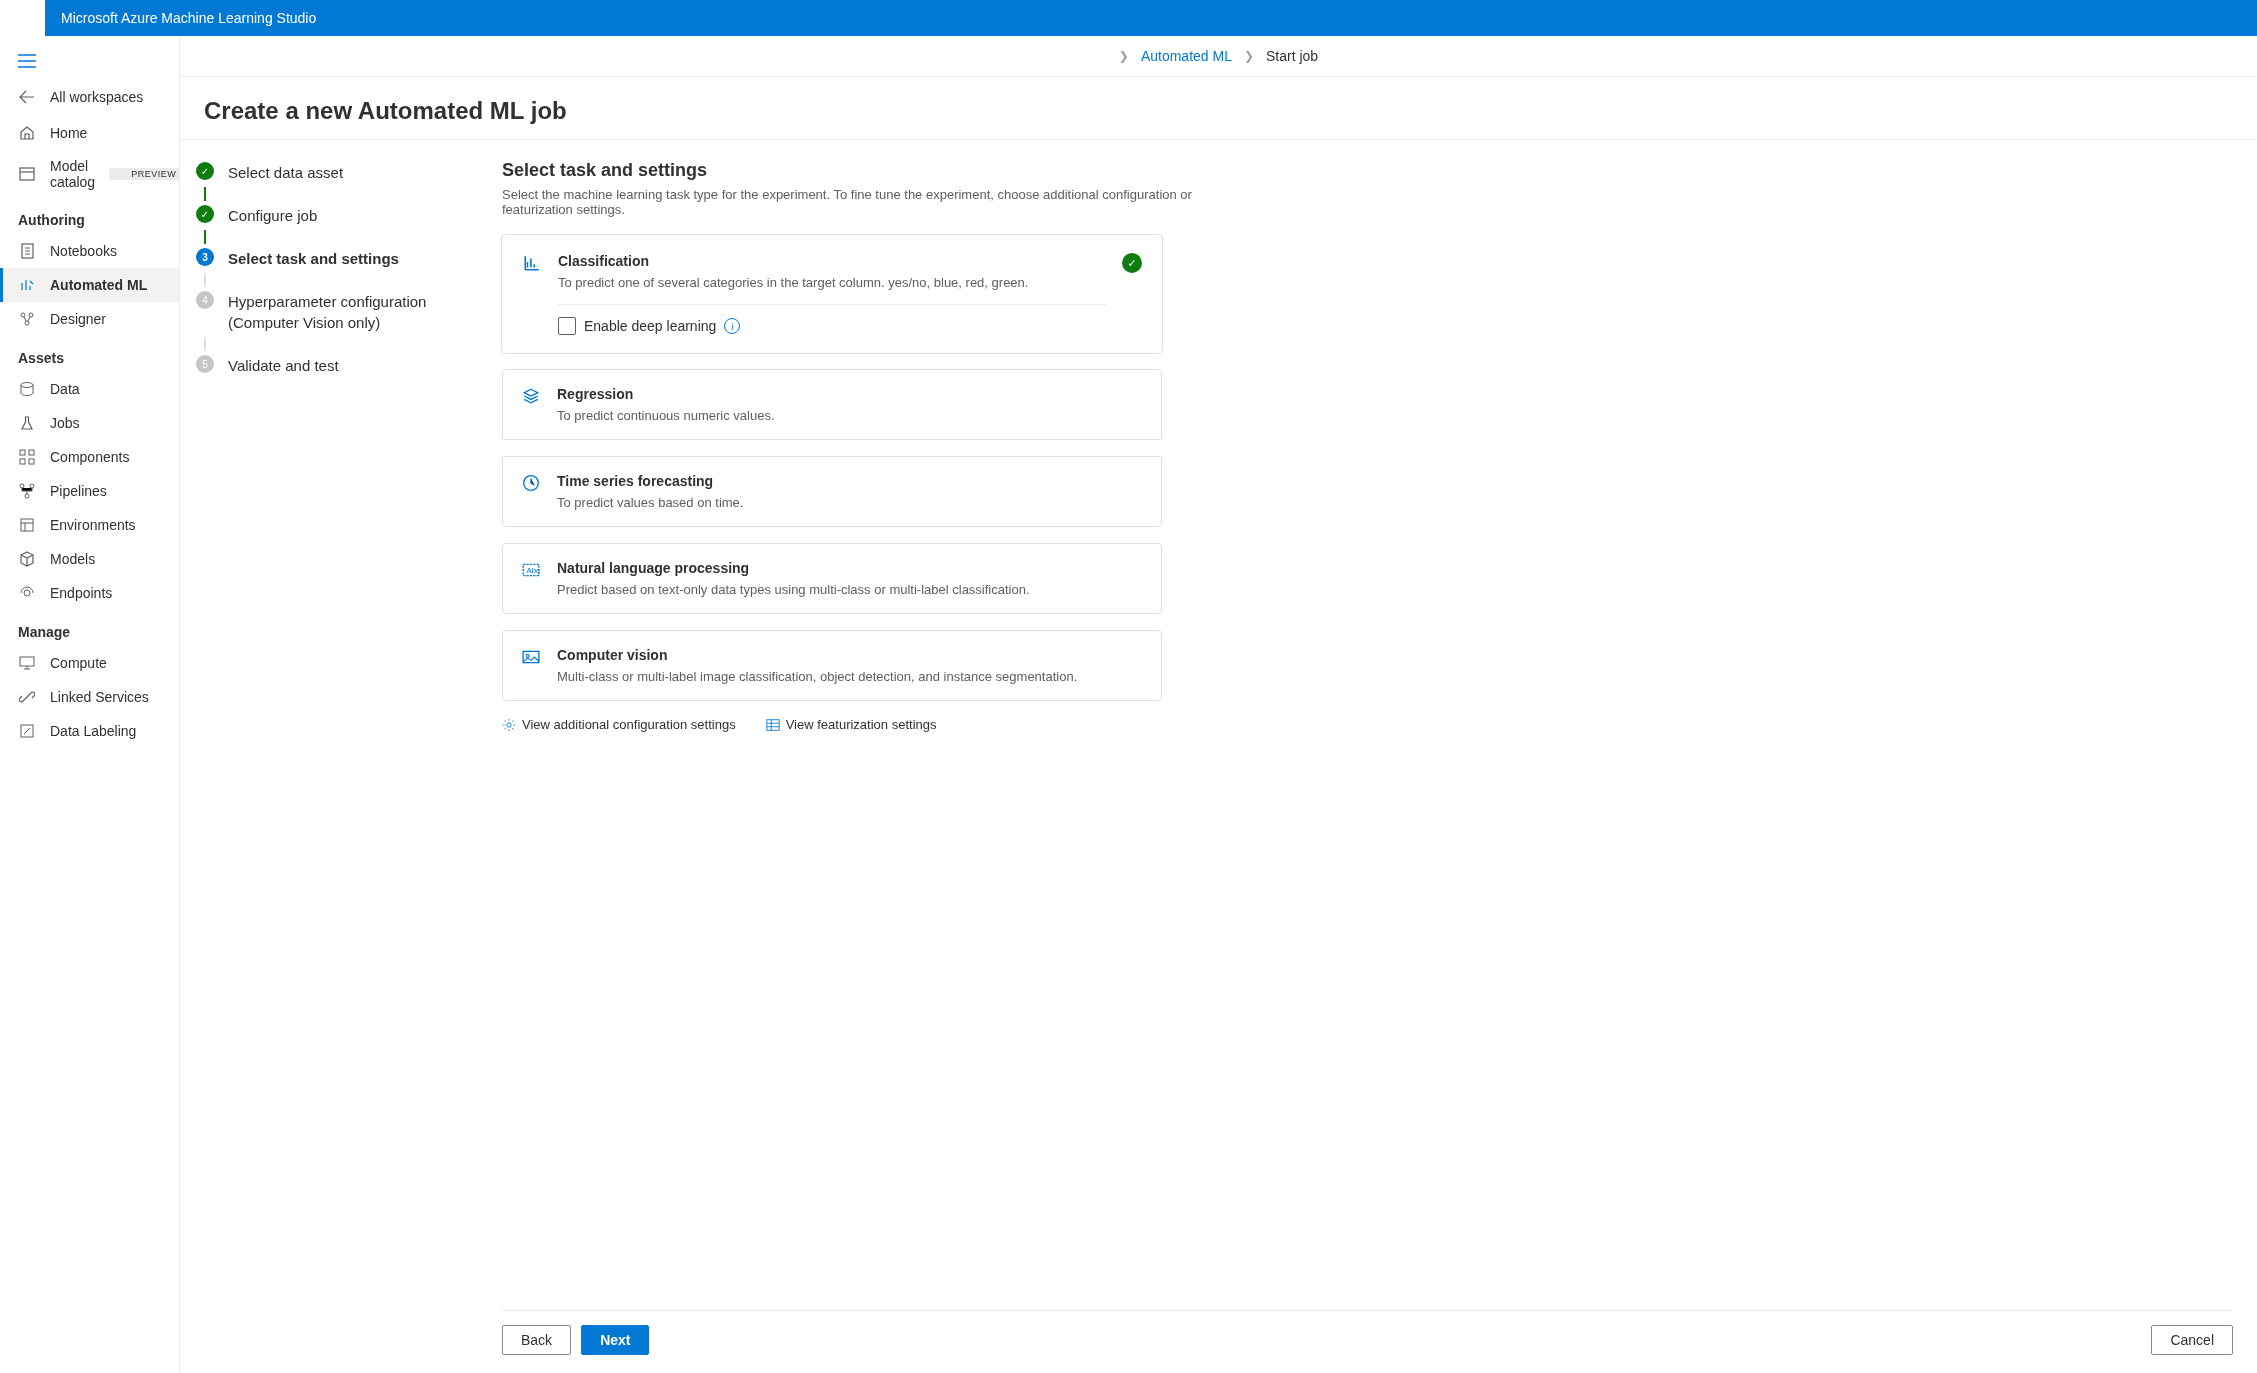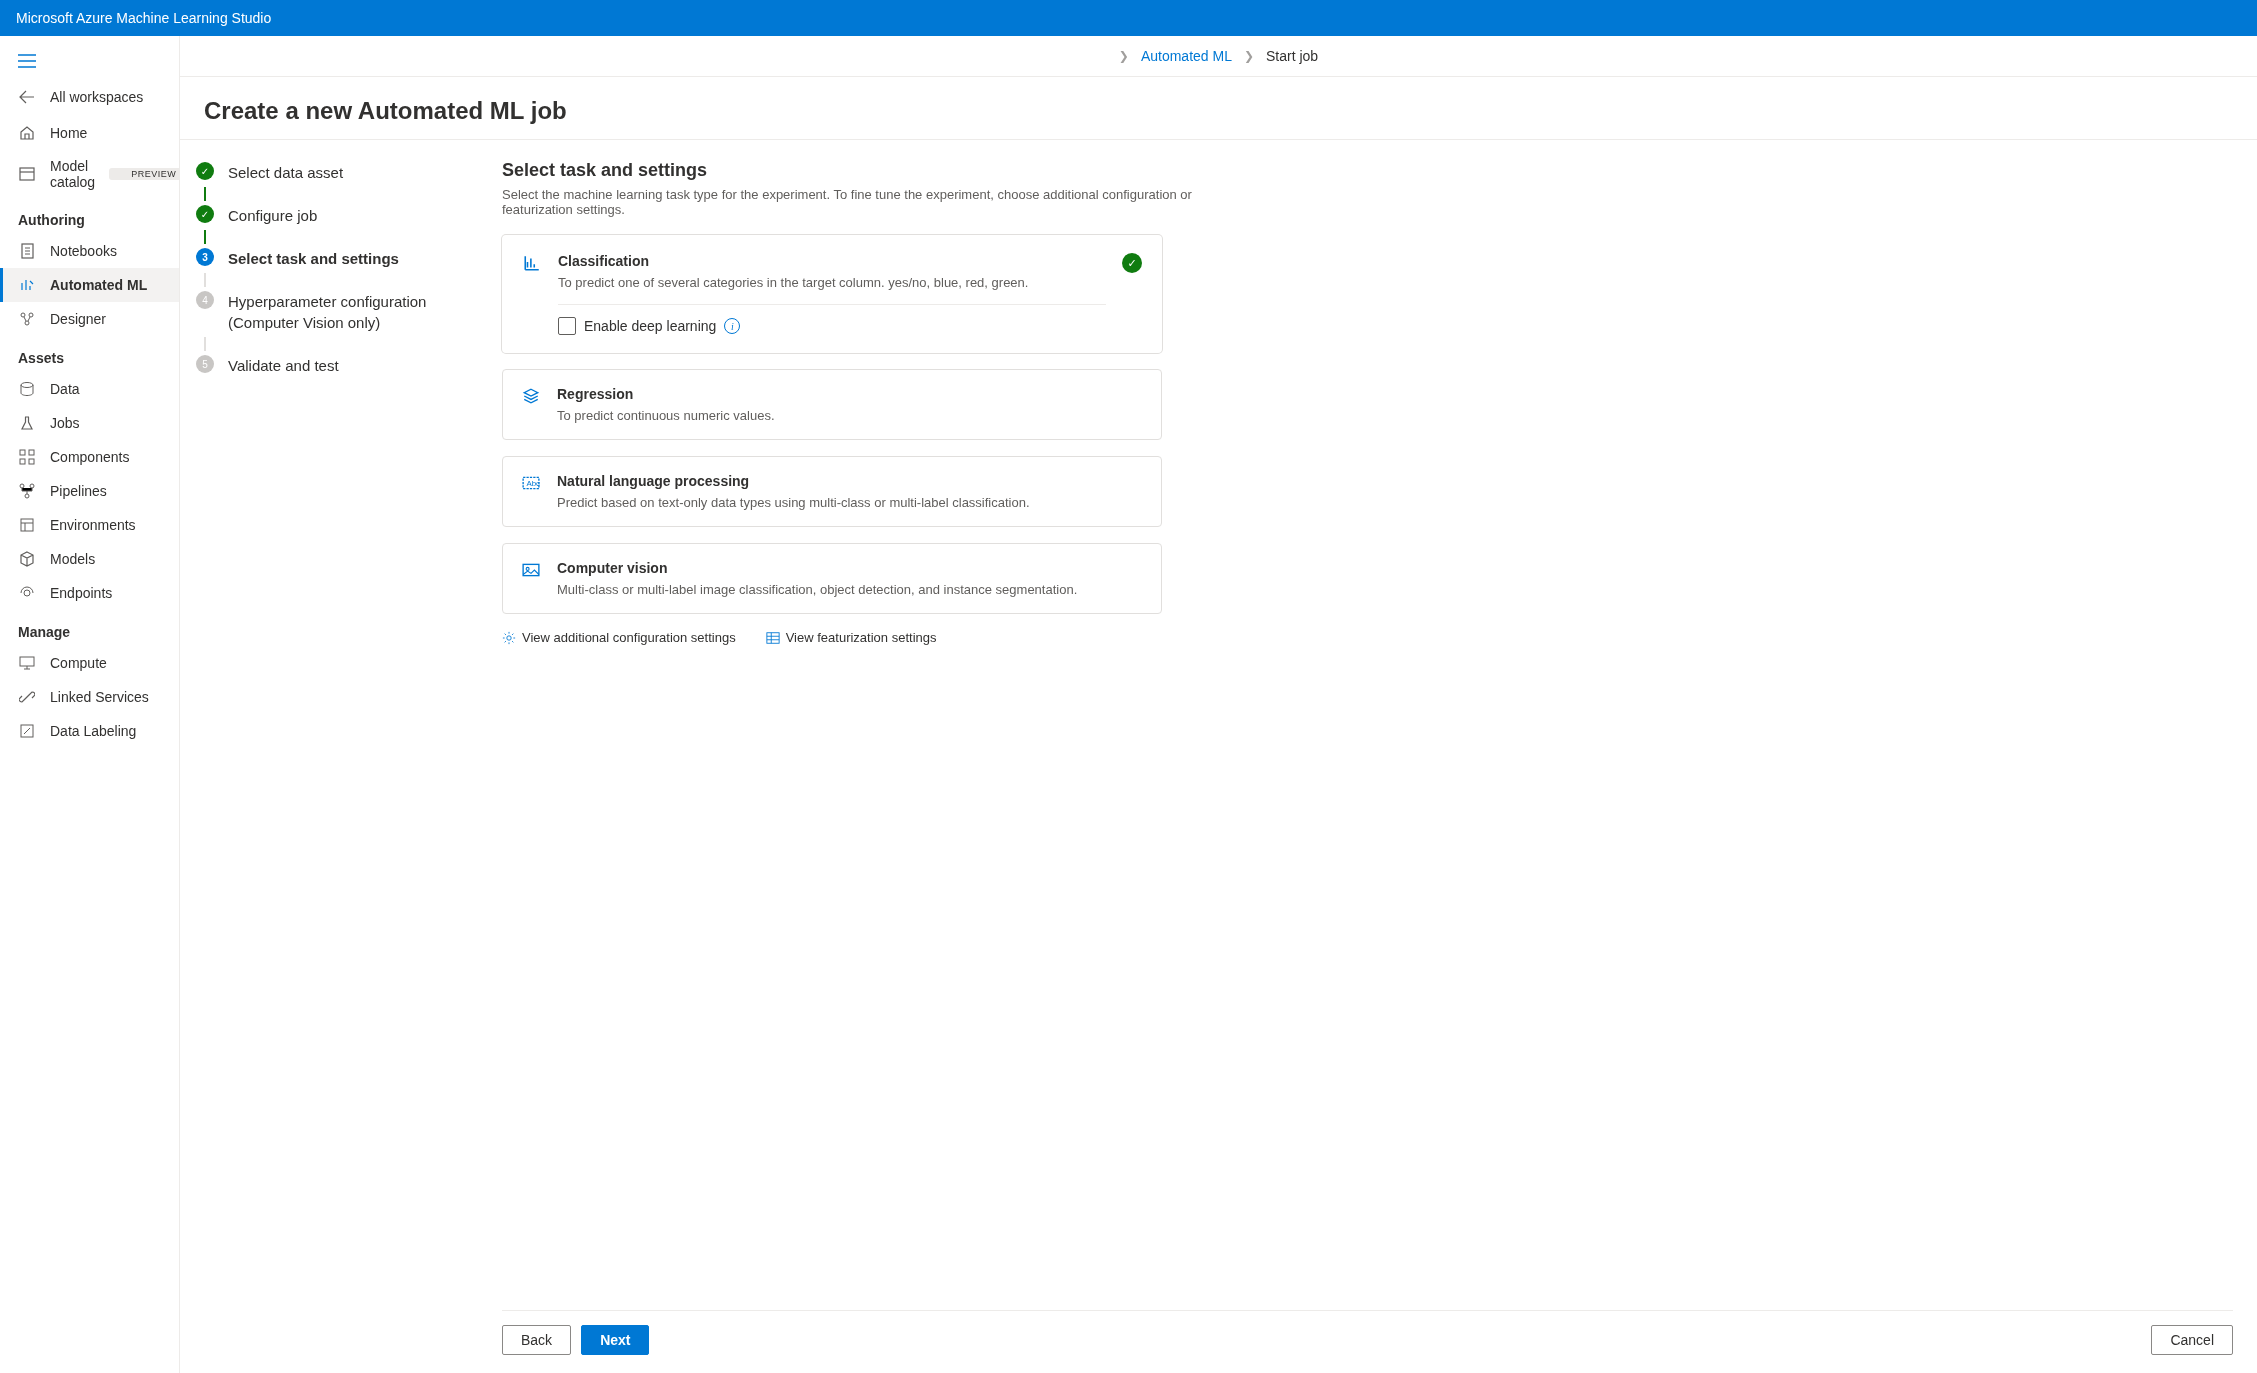--- a/index.html
+++ b/index.html
@@ -1,19 +1,19 @@
 <!DOCTYPE html>
 <html><head>
 <meta charset="utf-8">
 <style>
 * { margin: 0; padding: 0; box-sizing: border-box; font-family: "Segoe UI", -apple-system, sans-serif; }
 body { font-size: 14px; color: #323130; background: #fff; }
 
 
-.topbar { background: #0078d4; color: #fff; height: 36px; display: flex; align-items: center; padding: 0 16px; font-size: 14px; }
+.topbar { background: #0078d4; color: #fff; height: 36px; display: flex; align-items: center; padding: 0 16px; font-size: 14px; margin-left: 45px; }
 
 
 .layout { display: flex; height: calc(100vh - 36px); }
 
 
 .sidebar { width: 180px; border-right: 1px solid #edebe9; padding: 8px 0; overflow-y: auto; }
 .sidebar-item { display: flex; align-items: center; padding: 8px 18px; cursor: pointer; font-size: 14px; gap: 14px; }
 .sidebar-item.active { background: #f3f2f1; border-left: 3px solid #0078d4; padding-left: 15px; font-weight: 600; }
 .sidebar-section { padding: 14px 18px 6px; font-weight: 600; font-size: 14px; color: #323130; }
 .sidebar-icon { width: 18px; height: 18px; display: inline-flex; align-items: center; justify-content: center; color: #605e5c; flex-shrink: 0; }
@@ -312,20 +312,32 @@
               <svg width="18" height="18" viewBox="0 0 16 16">
                   <path fill="none" stroke="#0078d4" stroke-width="1.2" d="M8 2 14 5 8 8 2 5zM2 8l6 3 6-3M2 11l6 3 6-3"></path>
                 </svg>
             </span>
             <div class="task-body">
               <div class="task-title">Regression</div>
               <div class="task-desc">To predict continuous numeric values.</div>
             </div>
           </div>
 
+          <div class="task-card">
+            <span class="task-icon">
+              <svg width="18" height="18" viewBox="0 0 16 16">
+                  <circle cx="8" cy="8" r="6.5" fill="none" stroke="#0078d4" stroke-width="1.2"></circle>
+                  <path stroke="#0078d4" stroke-width="1.2" d="M8 4v4l3 2"></path>
+                </svg>
+            </span>
+            <div class="task-body">
+              <div class="task-title">Time series forecasting</div>
+              <div class="task-desc">To predict values based on time.</div>
+            </div>
+          </div>
 
           <div class="task-card">
             <span class="task-icon">
               <svg width="18" height="18" viewBox="0 0 16 16">
                   <rect x="1" y="3" width="14" height="10" fill="none" stroke="#0078d4" stroke-width="1.2" stroke-dasharray="2 1"></rect>
                   <text x="4" y="11" font-size="7" fill="#0078d4">Abc</text>
                 </svg>
             </span>
             <div class="task-body">
               <div class="task-title">Natural language processing</div>

